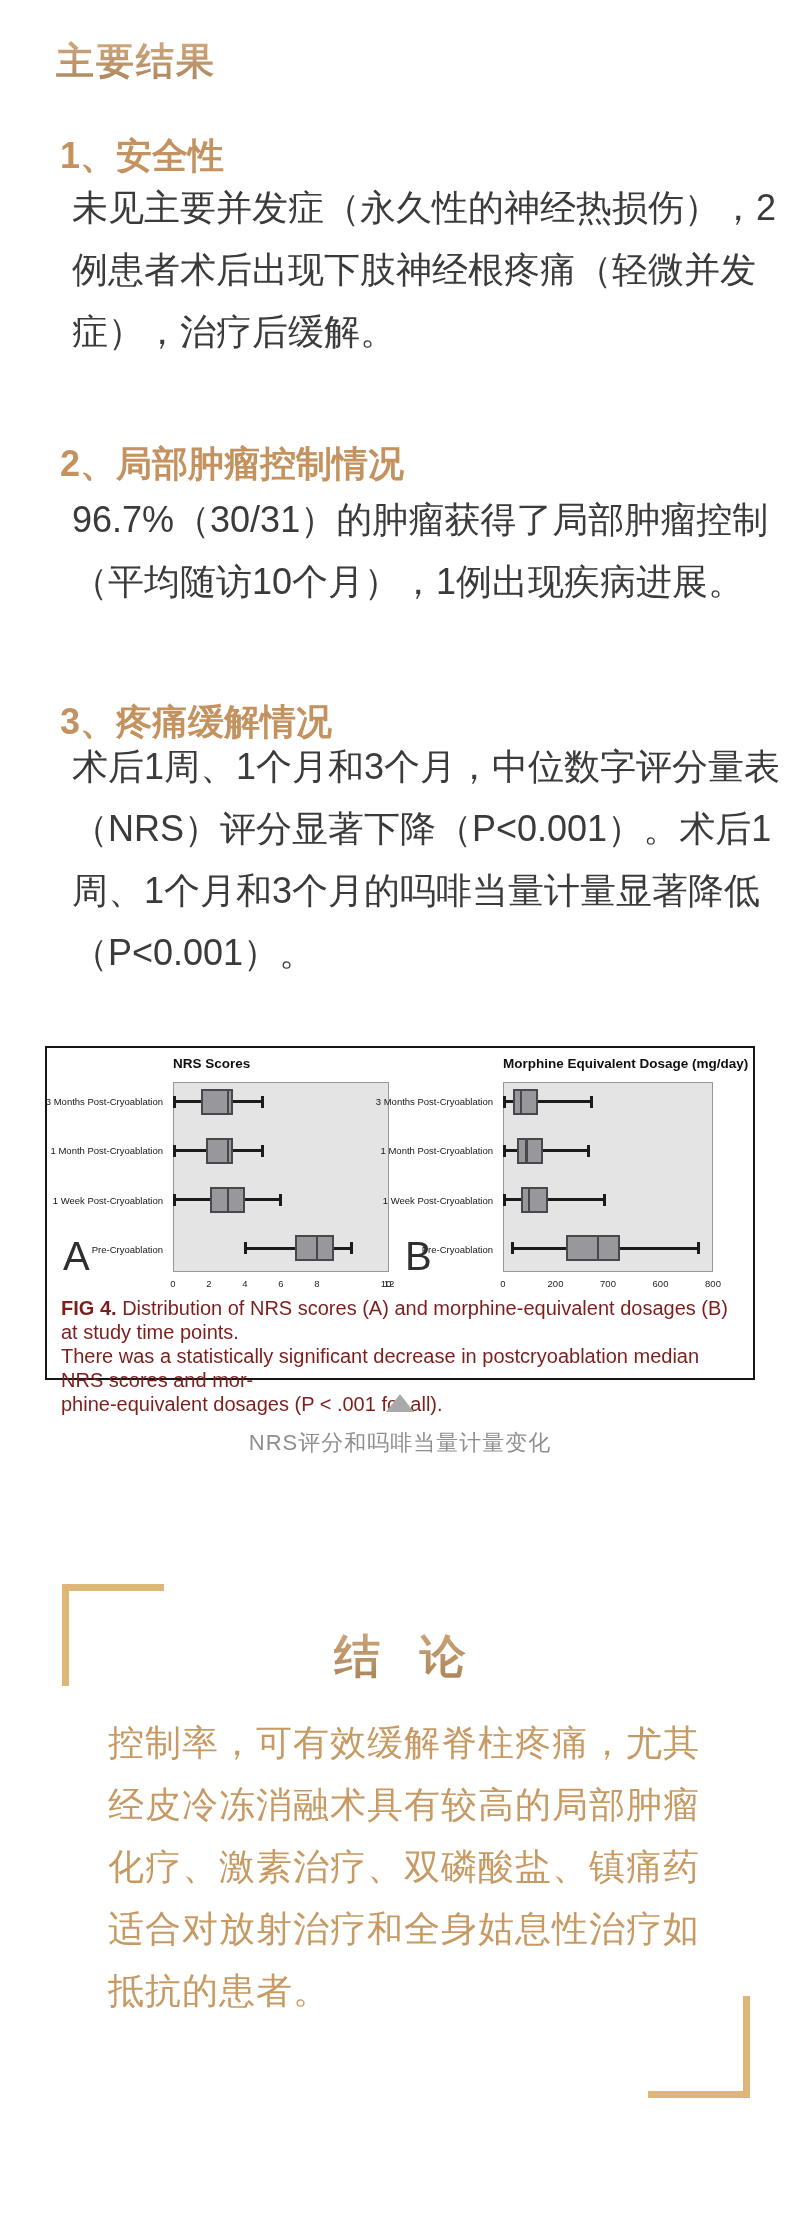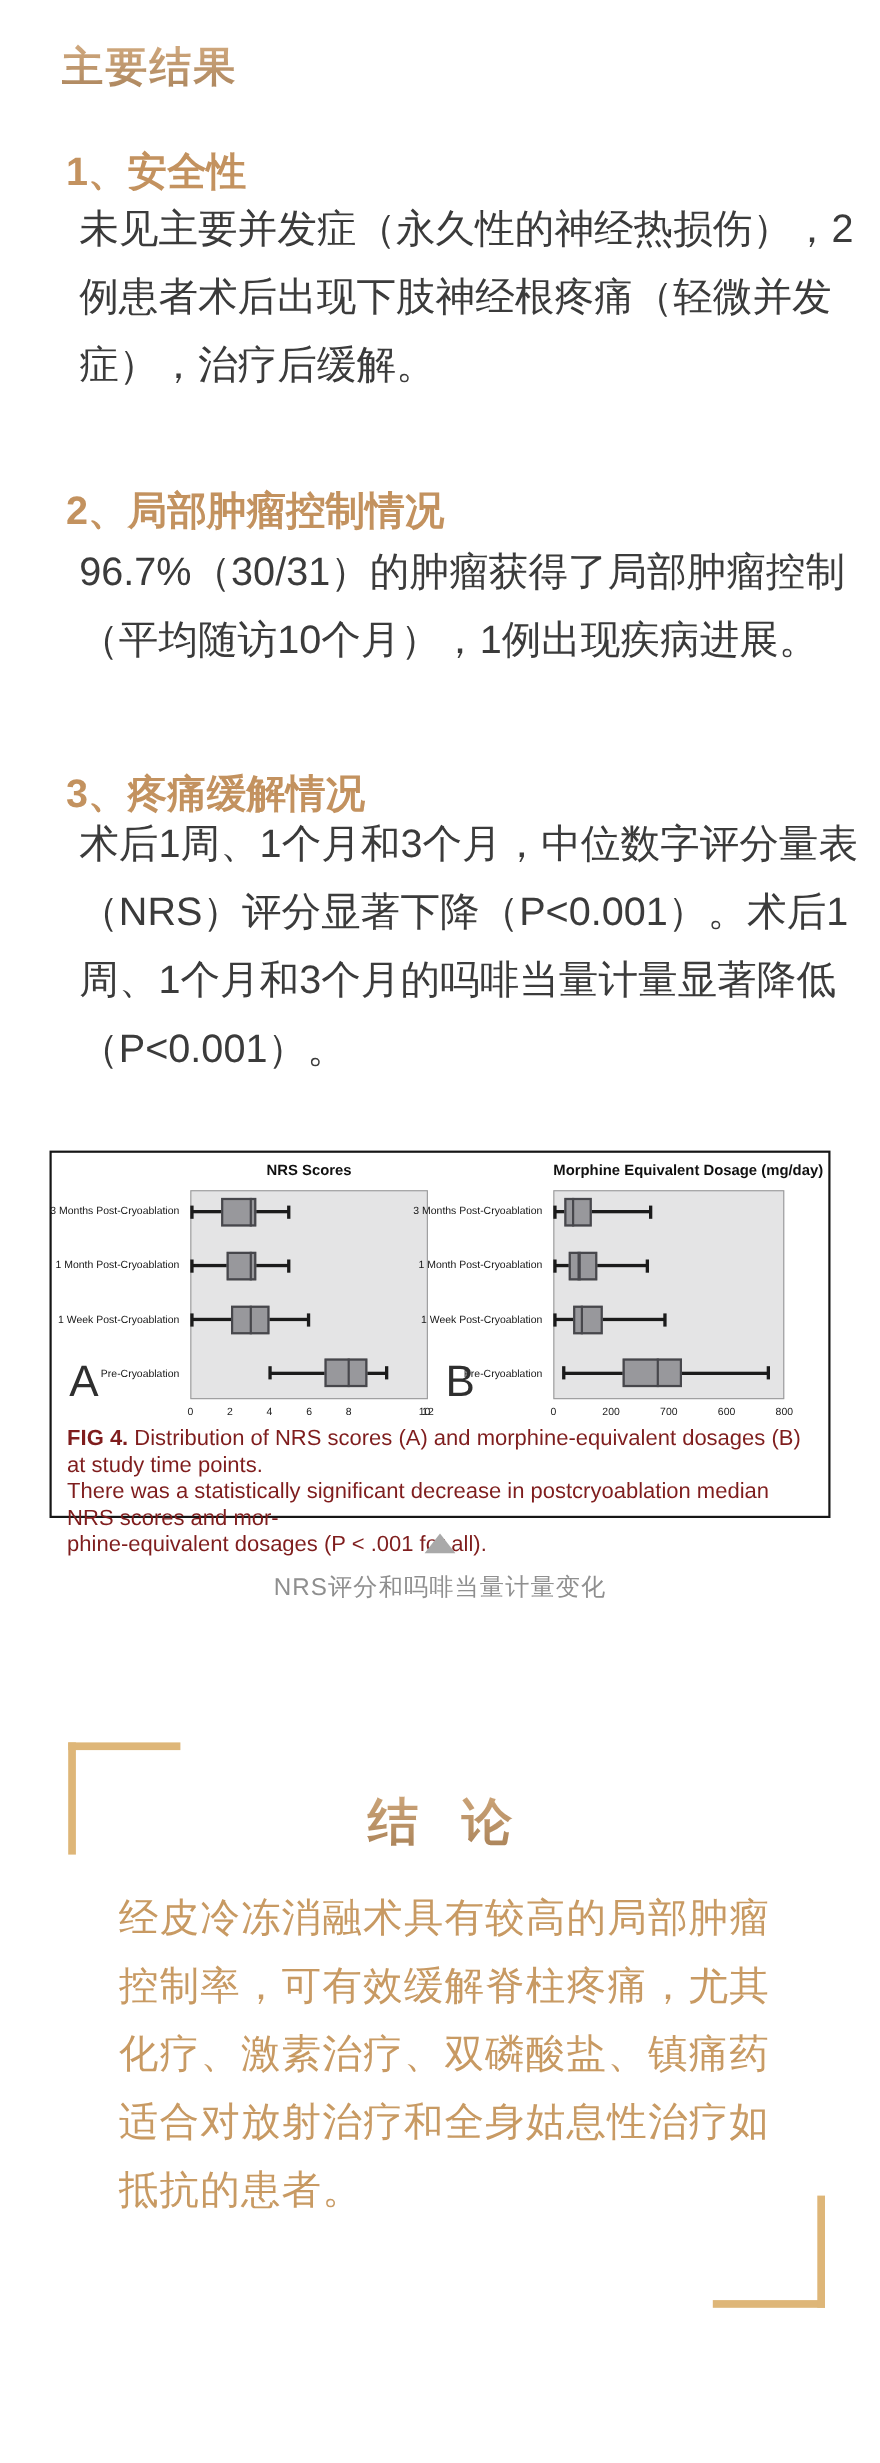--- a/index.html
+++ b/index.html
@@ -24,21 +24,21 @@
   .para .tline{height:62px;line-height:62px;white-space:nowrap;}
   .p1{top:177px}.p2{top:489px}.p3{top:736px}
   
   .figure{
     position:absolute;left:45px;top:1046px;width:706px;height:330px;
     background:#ffffff;border:2px solid #161616;
   }
   .panel{position:absolute;left:0;top:0;width:100%;height:100%;}
   .panel-title{
     position:absolute;top:8px;font-size:13.5px;font-weight:700;color:#101010;
-    text-align:center;white-space:nowrap;
+    text-align:left;white-space:nowrap;
   }
   .t-a{left:126px;width:216px;}
   .t-b{left:456px;width:210px;}
   .labels{position:absolute;top:34px;height:190px;}
   .l-a{left:4px;width:116px;}
   .l-b{left:334px;width:116px;}
   .cat-label{
     position:absolute;right:4px;transform:translateY(-50%);
     font-size:9.5px;color:#151515;white-space:nowrap;text-align:right;
   }
@@ -227,21 +227,21 @@
       <div>phine-equivalent dosages (P &lt; .001 for all).</div>
     </div>
   </div>
 
   <div class="triangle"></div>
   <div class="zh-caption">NRS评分和吗啡当量计量变化</div>
 
   <div class="bracket-tl"></div>
   <div class="conclusion-title">结 论</div>
   <div class="conclusion-body">
+    <div class="tline">控制率，可有效缓解脊柱疼痛，尤其</div>
     <div class="tline">经皮冷冻消融术具有较高的局部肿瘤</div>
-    <div class="tline">控制率，可有效缓解脊柱疼痛，尤其</div>
     <div class="tline">化疗、激素治疗、双磷酸盐、镇痛药</div>
     <div class="tline">适合对放射治疗和全身姑息性治疗如</div>
     <div class="tline">抵抗的患者。</div>
   </div>
   <div class="bracket-br"></div>
 
 </div>
 
 </body></html>

